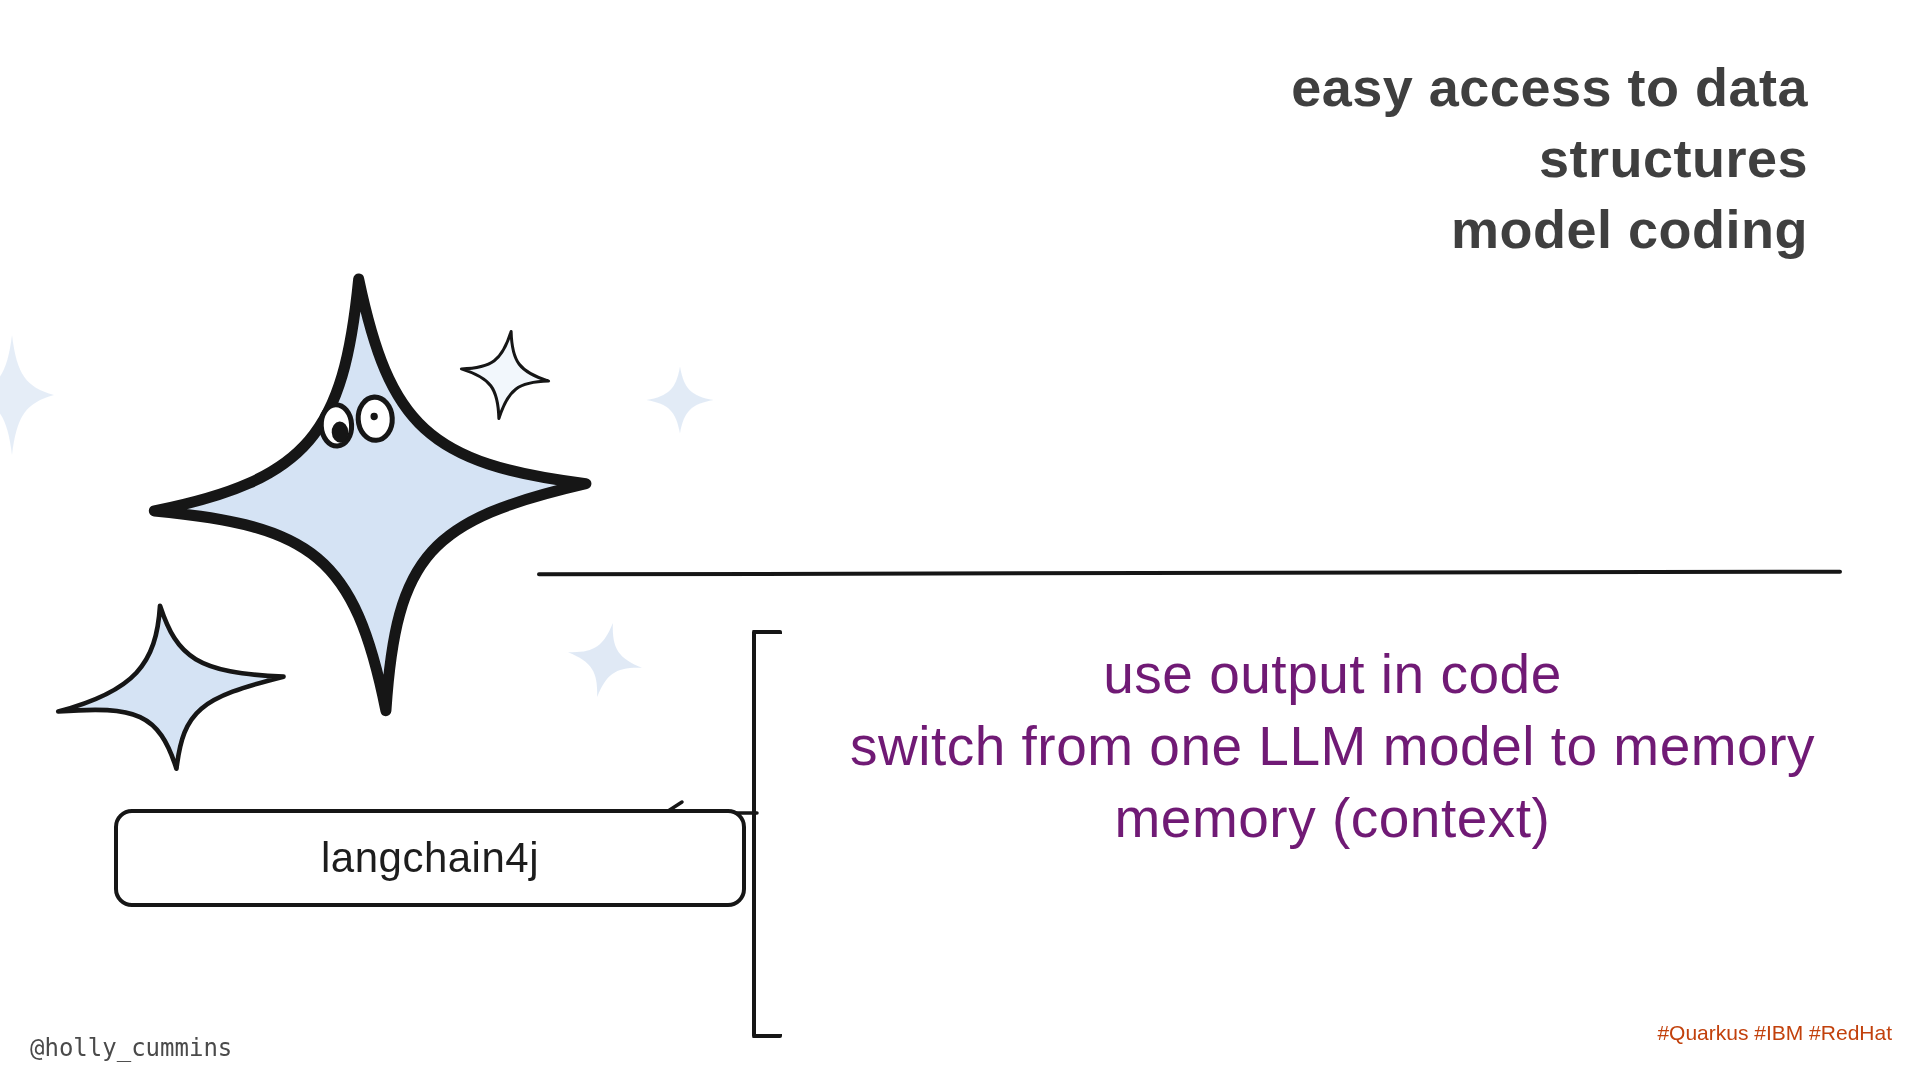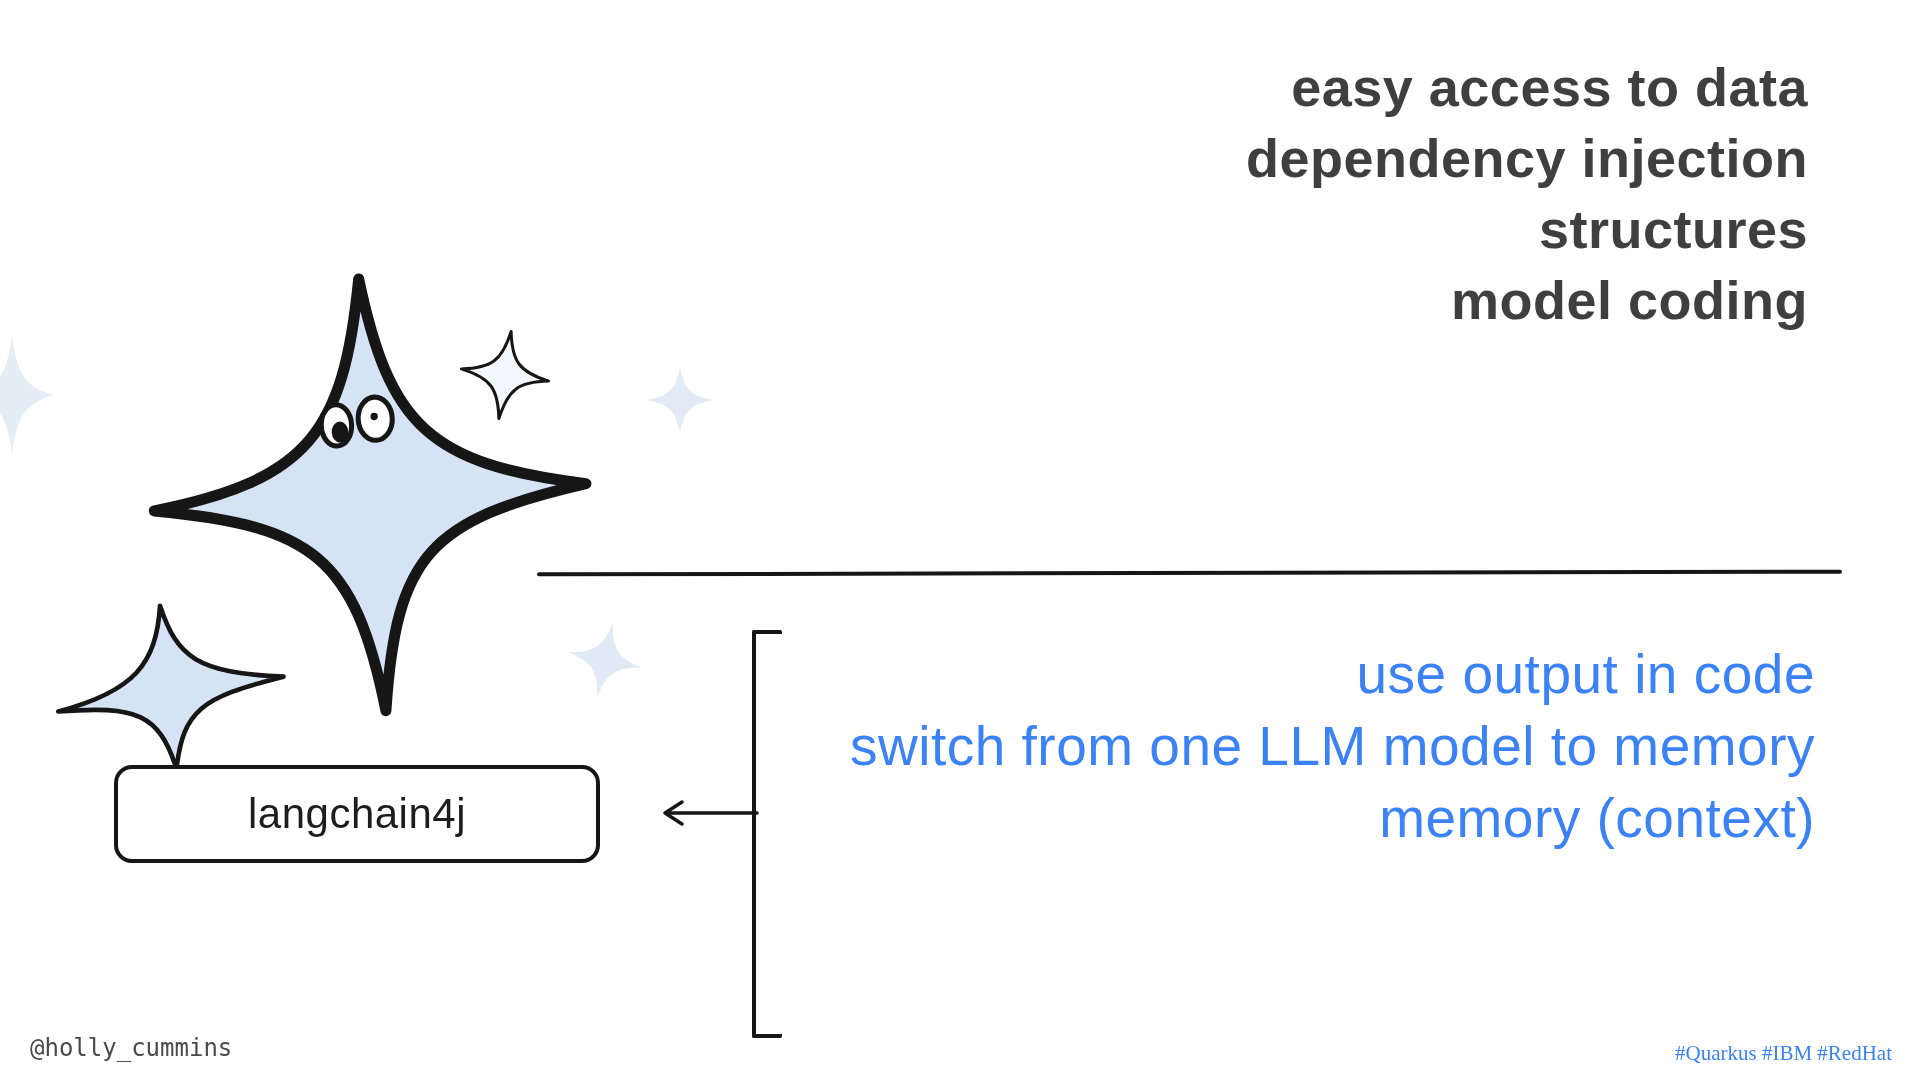--- a/index.html
+++ b/index.html
@@ -19,22 +19,22 @@
     text-align: right;
     color: #3f3f3f;
     font-size: 54px;
     line-height: 71px;
     font-weight: 700;
     letter-spacing: 0.5px;
   }
   .bracket-benefits {
     position: absolute;
     top: 638px; right: 105px;
-    text-align: right;
-    color: #3b82f6;
+    text-align: center;
+    color: #701a75;
     font-size: 55px;
     line-height: 72px;
     font-weight: 400;
     letter-spacing: 0.5px;
   }
 
   
   .divider {
     position: absolute;
     left: 537px; top: 571px;
@@ -58,22 +58,22 @@
   
   .arrow {
     position: absolute;
     left: 655px; top: 795px;
     width: 105px; height: 36px;
   }
 
   
   .lc-box {
     position: absolute;
-    left: 114px; top: 765px;
-    width: 486px; height: 98px;
+    left: 114px; top: 809px;
+    width: 632px; height: 98px;
     border: 4px solid #161616;
     border-radius: 18px;
     background: #ffffff;
     display: flex;
     align-items: center;
     justify-content: center;
     font-size: 42px;
     color: #1d1d1d;
     letter-spacing: 0.5px;
   }
@@ -81,43 +81,42 @@
   
   .footer-left {
     position: absolute;
     left: 30px; bottom: 18px;
     font-family: "DejaVu Sans Mono", monospace;
     font-size: 24px;
     color: #4a4a4a;
   }
   .footer-right {
     position: absolute;
-    right: 28px; bottom: 14px;
-    font-family: Liberation Serif, serif;
+    right: 28px; bottom: 35px;
+    font-family: Liberation Sans, sans-serif;
     font-size: 21px;
-    color: #3b82f6;
+    color: #c2410c;
   }
 
   
   .art { position: absolute; }
   .big-sparkle   { left: 140px; top: 265px; width: 460px; height: 460px; transform: rotate(-3deg); }
   .small-star    { left: 455px; top: 325px; width: 100px; height: 100px; transform: rotate(8deg); }
   .low-sparkle   { left: 45px;  top: 598px; width: 250px; height: 178px; transform: rotate(-7deg); }
   .faded-1 { left: 640px; top: 360px; width: 80px;  height: 80px;  opacity: .55; }
   .faded-2 { left: 560px; top: 615px; width: 90px;  height: 90px;  opacity: .6; transform: rotate(12deg); }
   .faded-3 { left: -38px; top: 325px; width: 100px; height: 140px; opacity: .5; }
 </style>
 </head>
 <body>
 
 <div class="slide">
 
   <div class="top-features">
     <div>easy access to data</div>
-    <div>dependency injection</div>
     <div>structures</div>
     <div>model coding</div>
   </div>
 
   <svg class="art big-sparkle" viewBox="0 0 100 100">
     <path d="M 50 3
              C 55 35, 63 44, 97 50
              C 63 56, 55 63, 51 97
              C 46 63, 37 56, 3 51
              C 37 46, 45 36, 50 3 Z" fill="#d5e3f4" stroke="#161616" stroke-width="2.4" stroke-linejoin="round"></path>

